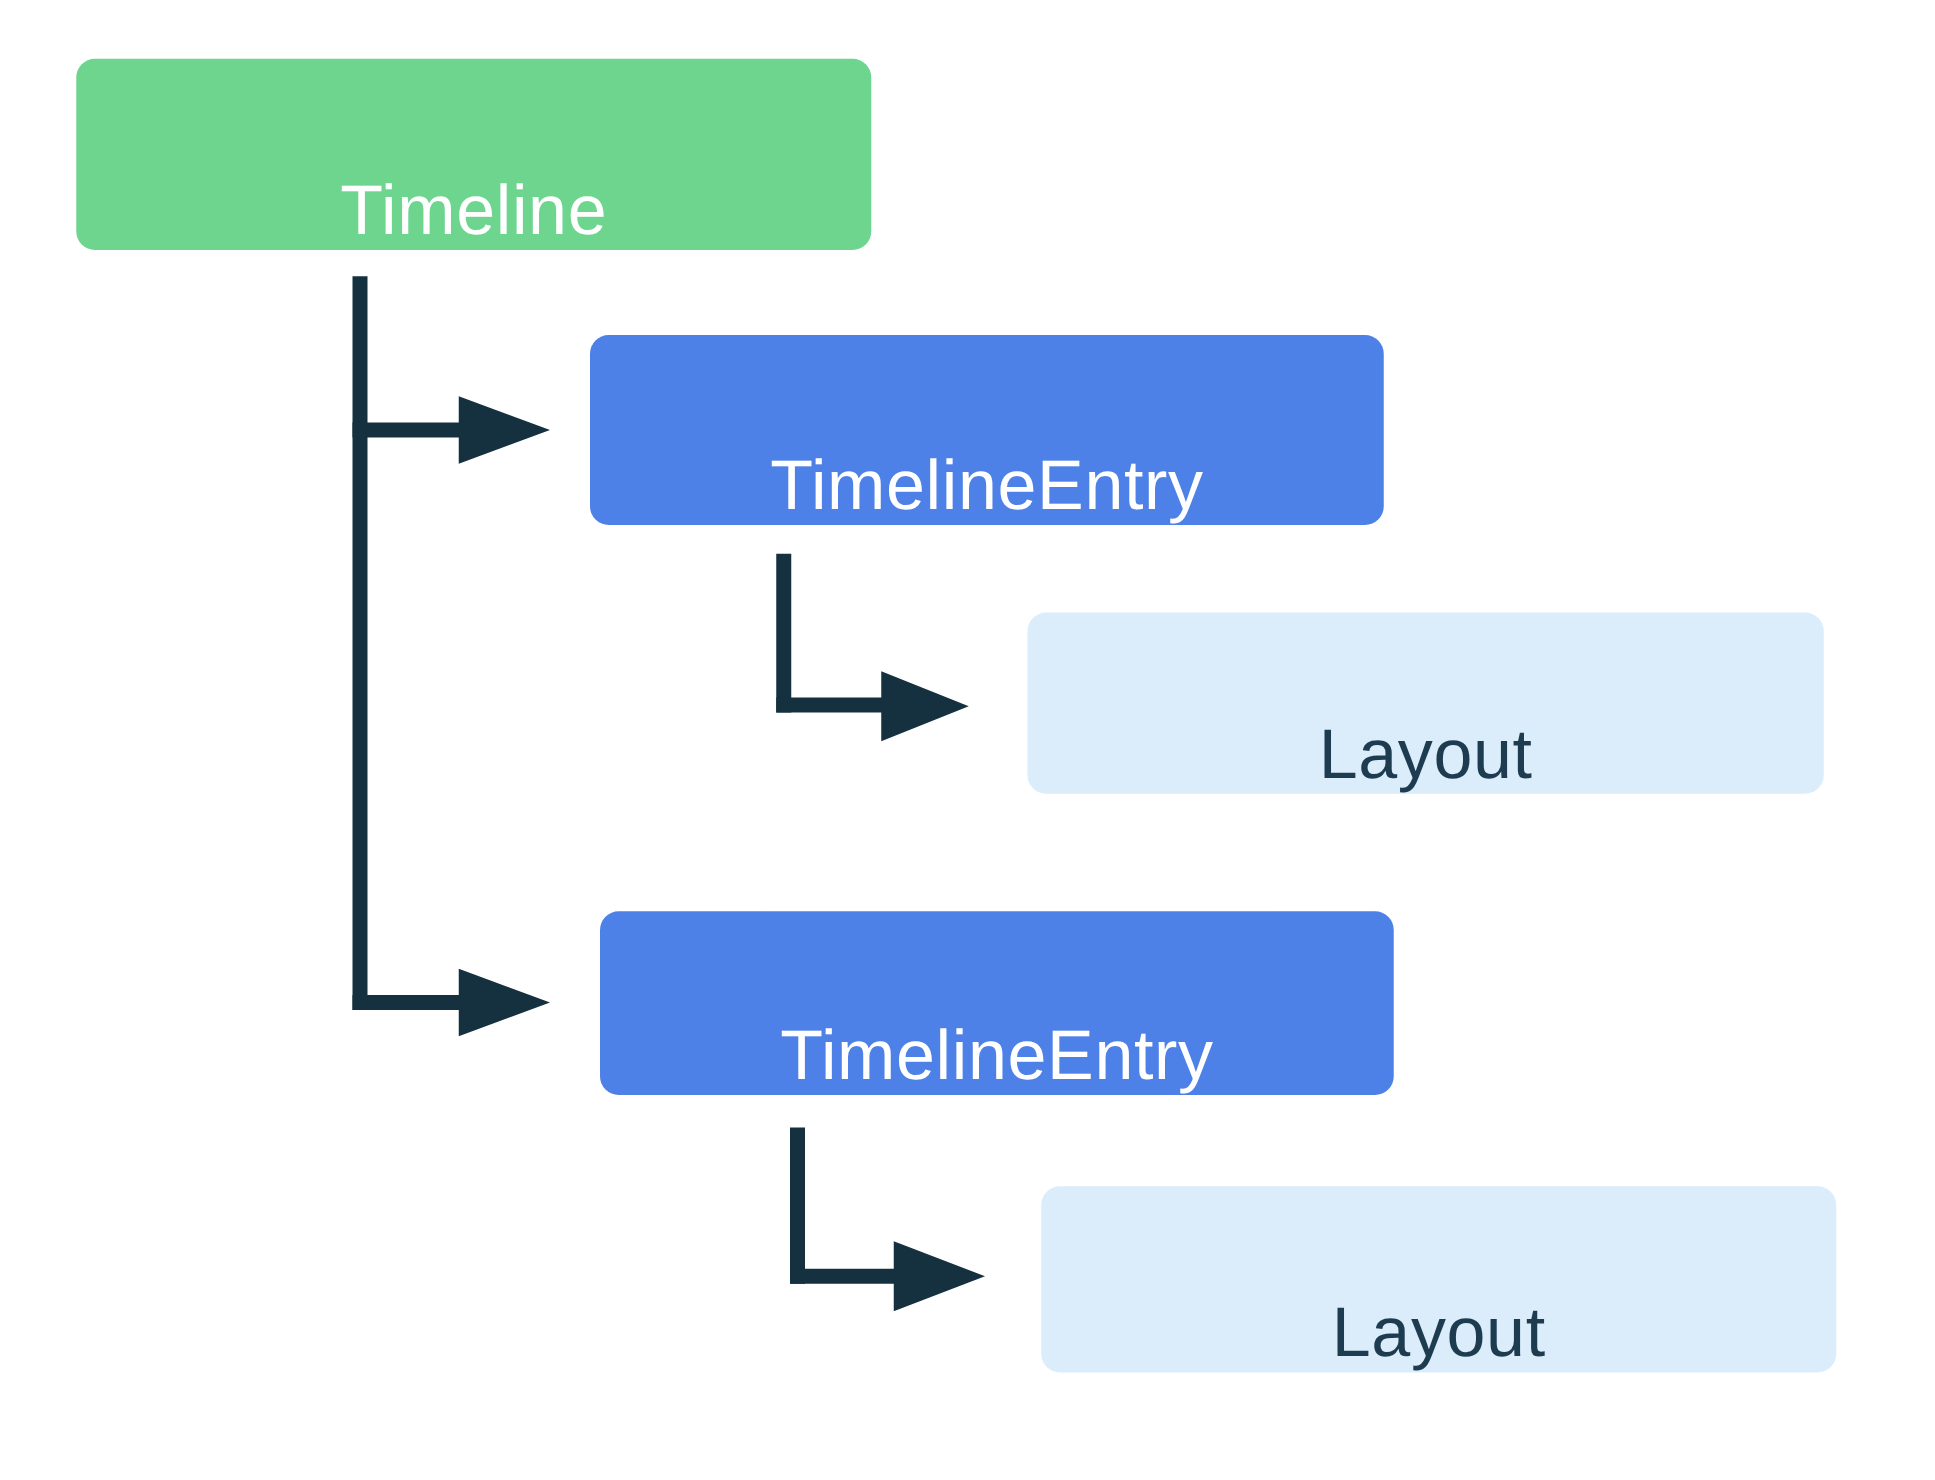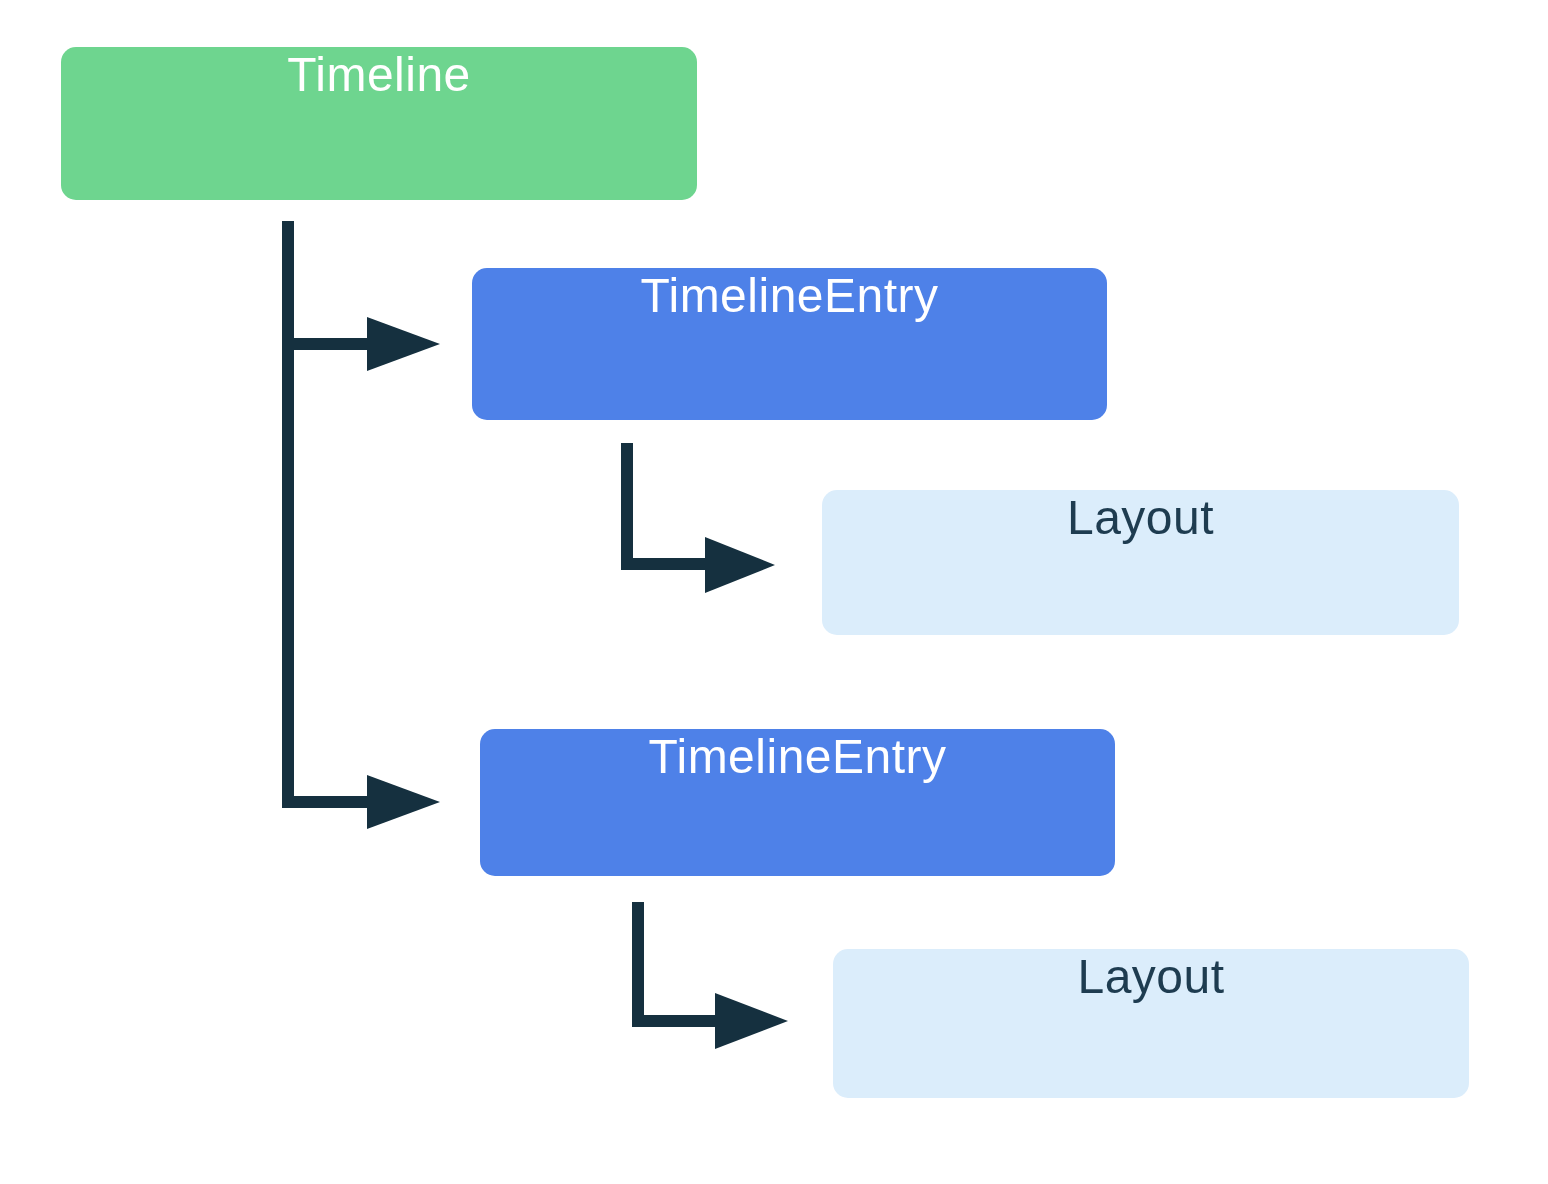--- a/index.html
+++ b/index.html
@@ -12,23 +12,23 @@
     width: 1548px;
     height: 1184px;
     background: #ffffff;
     overflow: hidden;
     font-family: "Liberation Sans", sans-serif;
   }
   .node {
     position: absolute;
     border-radius: 15px;
     display: flex;
-    align-items: flex-start;
+    align-items: flex-end;
     justify-content: center;
-    font-size: 48px;
+    font-size: 56px;
     font-weight: 400;
     letter-spacing: 0.5px;
   }
   .node-root {
     left: 61px; top: 47px; width: 636px; height: 153px;
     background: var(--root-fill);
     color: var(--text-light);
   }
   .node-entry-1 {
     left: 472px; top: 268px; width: 635px; height: 152px;

